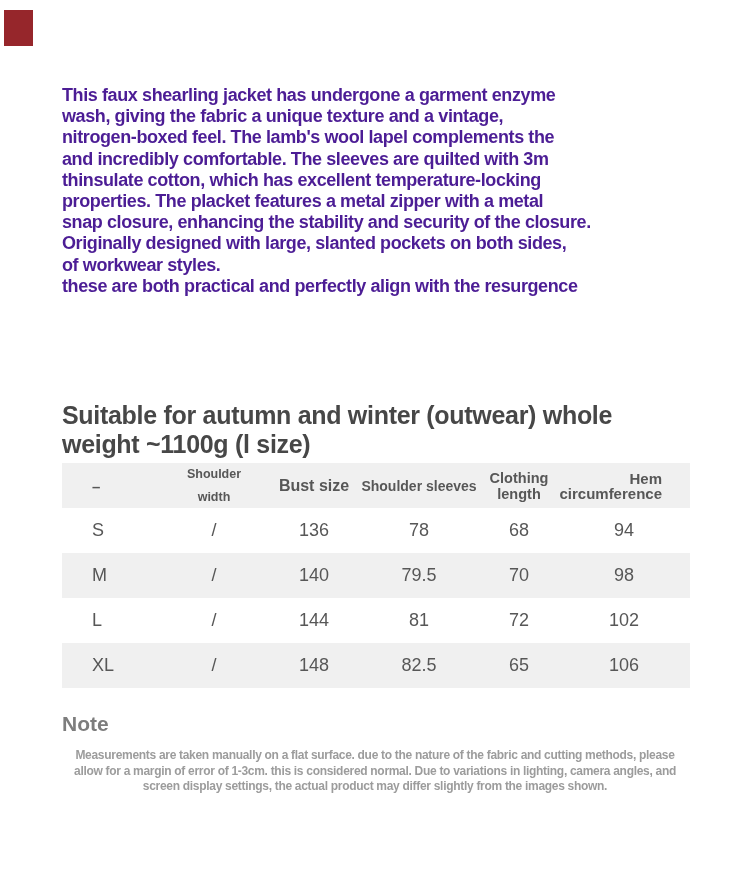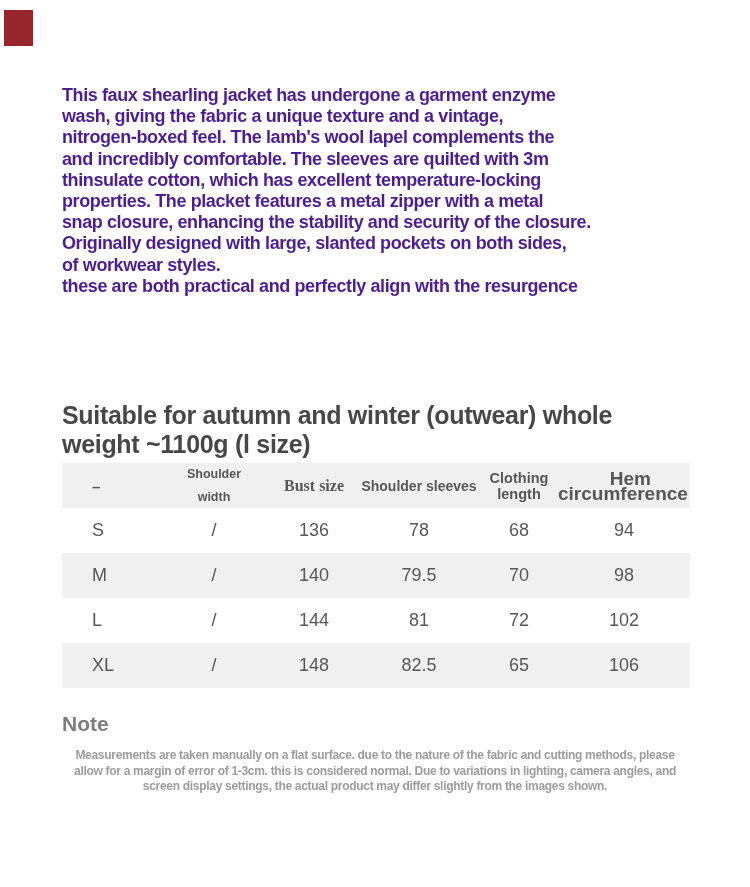--- a/index.html
+++ b/index.html
@@ -61,24 +61,24 @@
     grid-template-columns: 96px 112px 88px 122px 78px 132px;
     align-items: center;
     height: 45px;
   }
   .trow.head { background: #f0f0f0; font-weight: bold; }
   .trow.alt  { background: #f0f0f0; }
   .cell { text-align: center; white-space: pre-line; }
   .cell.c0 { text-align: left; padding-left: 30px; }
   .head .h0 { font-size: 15px; }
   .head .h1 { font-size: 12.5px; line-height: 23px; }
-  .head .h2 { font-size: 16px; font-family: Liberation Serif, serif; }
+  .head .h2 { font-size: 16px; }
   .head .h3 { font-size: 14px; }
   .head .h4 { font-size: 14.5px; line-height: 16px; }
-  .head .h5 { font-size: 19px; line-height: 15px; text-align: right; padding-right: 39px; }
+  .head .h5 { font-size: 15px; line-height: 15px; text-align: right; padding-right: 28px; }
   .trow.data .cell { font-size: 18px; font-weight: 400; }
   .note-title {
     position: absolute;
     left: 62px;
     top: 712px;
     font-size: 21px;
     font-weight: bold;
     color: #7d7d7d;
   }
   .note-text {

